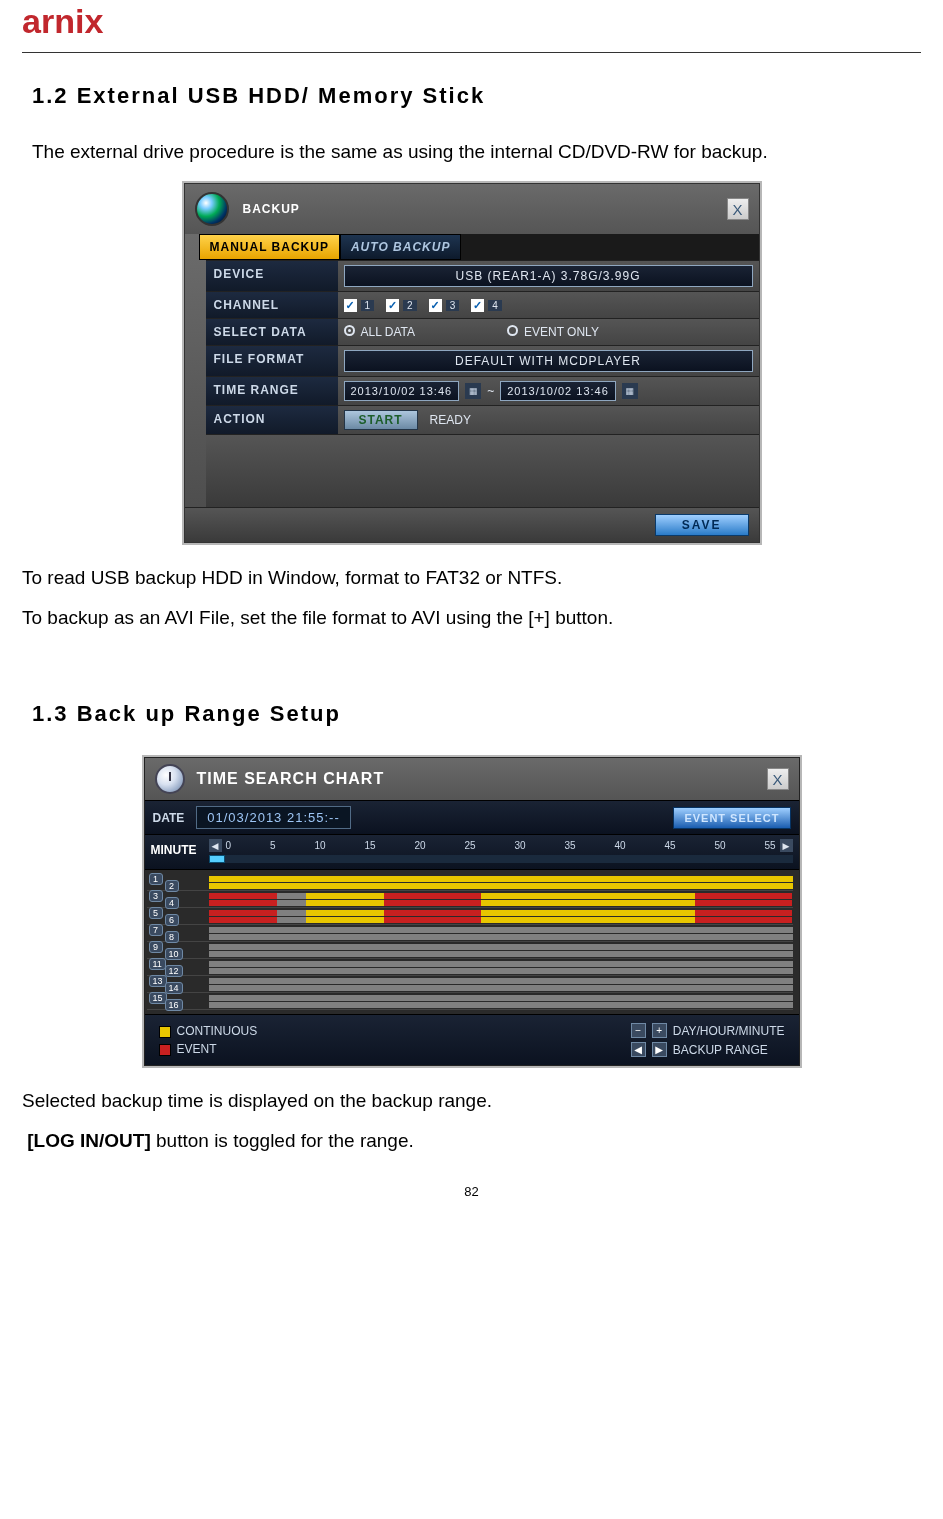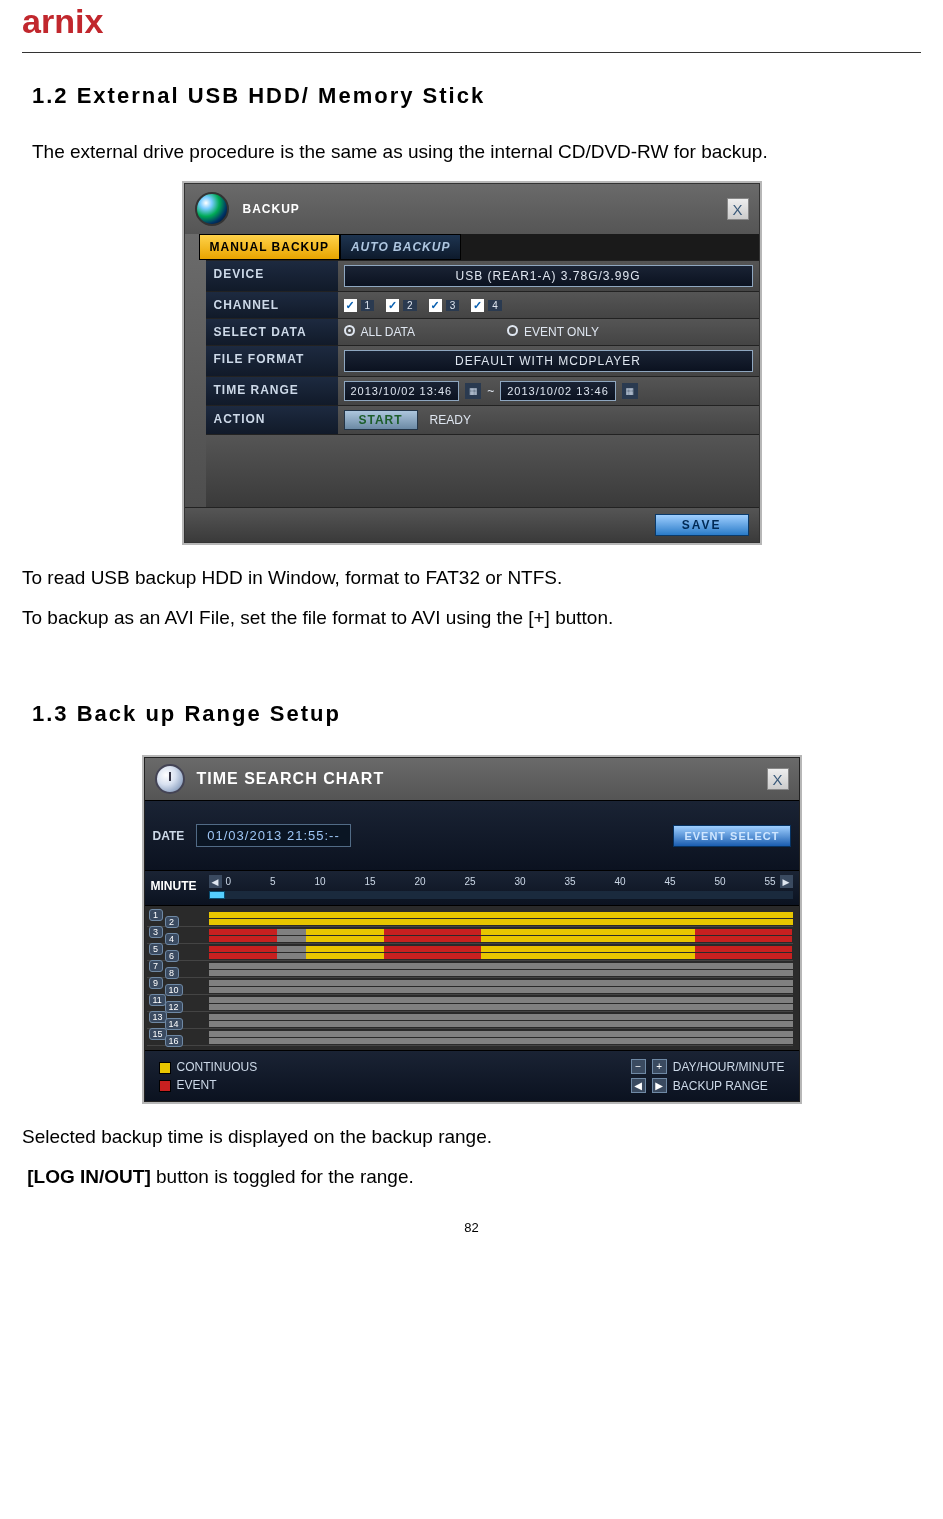--- a/index.html
+++ b/index.html
@@ -265,21 +265,21 @@
     font-weight: bold;
     font-size: 16px;
     letter-spacing: 1px;
   }
   .date-row {
     display: flex;
     align-items: center;
     background: linear-gradient(#1a2334,#0b1220);
     border-top: 1px solid #000;
     border-bottom: 1px solid #000;
-    padding: 23px 8px;
+    padding: 5px 8px;
     gap: 12px;
   }
   .date-row .lbl {
     color: #cdd9e8; font-size: 12px; font-weight: bold;
   }
   .date-box {
     background: #0a1523;
     border: 1px solid #516b86;
     color: #9ec6f5;
     font-size: 13px;

